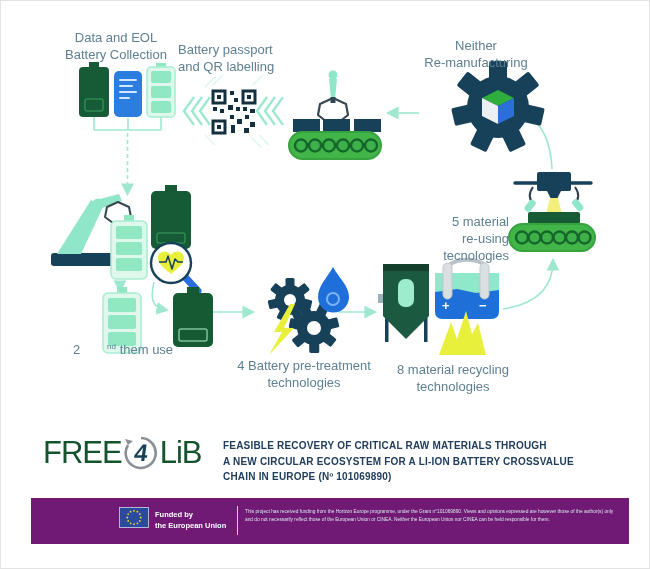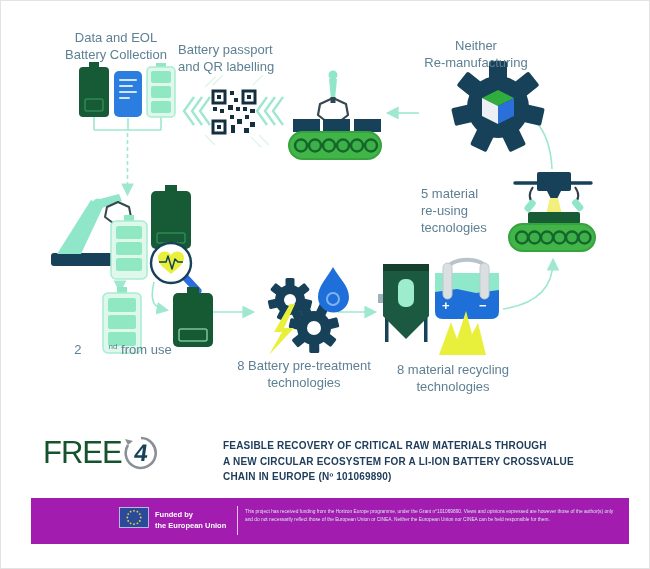--- a/index.html
+++ b/index.html
@@ -7,21 +7,21 @@
   body { font-family:"Liberation Sans", sans-serif; }
   #canvas {
     position:relative; width:650px; height:569px; background:#ffffff;
     border:1px solid #e3e3e3; overflow:hidden;
   }
   .lbl {
     position:absolute; color:#5e8093; font-size:13px; line-height:1.32;
     white-space:pre-line; z-index:3;
   }
   .center { text-align:center; }
-  .right  { text-align:left; }
+  .right  { text-align:right;margin-top:28px; }
   .iconlayer { position:absolute; left:0; top:0; z-index:2; }
   .flowlayer { position:absolute; left:0; top:0; z-index:1; }
 
   
   #secondlife { position:absolute; left:62px; top:341px; width:120px; text-align:center;
     color:#5e8093; font-size:13px; z-index:3; }
   #secondlife .sup { font-size:8px; vertical-align:super;margin-left:27px; }
 
   
   #logo { position:absolute; left:42px; top:432px; height:40px; display:flex;
@@ -35,21 +35,21 @@
 
   
   #title {
     position:absolute; left:222px; top:437px; width:400px; text-align:left;
     color:#203d5c; font-size:10px; font-weight:700; line-height:1.55;
     white-space:pre-line; letter-spacing:.2px; z-index:3;
   }
 
   
   #footer-bar { position:absolute; left:30px; top:497px; width:598px; height:46px;
-    background:#a21caf; z-index:3; }
+    background:#701a75; z-index:3; }
   #eu-flag { position:absolute; left:88px; top:9px; }
   #funded { position:absolute; left:124px; top:11px; color:#ffffff; font-size:7.5px;
     font-weight:700; line-height:1.5; white-space:pre-line; }
   #footer-divider { position:absolute; left:206px; top:8px; width:1px; height:29px;
     background:rgba(255,255,255,.75); }
   #disclaimer { position:absolute; left:214px; top:10px; width:372px;
     color:#d9e6ec; font-size:4.8px; line-height:1.7; }
 
   
   .bath-sign { position:absolute; color:#ffffff; font-size:13px; font-weight:700; z-index:3; }
@@ -300,41 +300,42 @@
       </g>
     </g>
   </svg>
 
   <div class="lbl center" style="left:40px; top:28px; width:150px;">Data and EOL
 Battery Collection</div>
   <div class="lbl" style="left:177px; top:40px; width:120px;">Battery passport
 and QR labelling</div>
   <div class="lbl center" style="left:395px; top:36px; width:160px;">Neither
 Re-manufacturing</div>
-  <div id="secondlife"><span>2</span><span class="sup">nd</span><span> from use</span></div>
-  <div class="lbl center" style="left:228px; top:356px; width:150px;">8 Battery pre-treatment
+  <div id="secondlife"><span>2</span><span class="sup">nd</span><span> them use</span></div>
+  <div class="lbl center" style="left:228px; top:356px; width:150px;">4 Battery pre-treatment
 technologies</div>
   <div class="lbl center" style="left:382px; top:360px; width:140px;">8 material recycling
 technologies</div>
   <div class="lbl right" style="left:420px; top:184px; width:88px;">5 material
 re-using
 tecnologies</div>
 
   <span class="bath-sign" id="bath-plus">+</span>
   <span class="bath-sign" id="bath-minus">−</span>
 
   <div id="logo">
     <span class="logo-green">FREE</span>
     <span id="logo-four-wrap">
       <svg width="36" height="36" viewBox="0 0 36 36">
         <path d="M18 3 A15 15 0 1 1 5 10" fill="none" stroke="#8a9096" stroke-width="2.6"></path>
         <polygon points="5,10 2,4 10,6" fill="#8a9096"></polygon>
       </svg>
       <span id="logo-four">4</span>
     </span>
+    <span class="logo-green">LiB</span>
   </div>
 
   <div id="title">FEASIBLE RECOVERY OF CRITICAL RAW MATERIALS THROUGH
 A NEW CIRCULAR ECOSYSTEM FOR A LI-ION BATTERY CROSSVALUE
 CHAIN IN EUROPE (Nº 101069890)</div>
 
   <div id="footer-bar">
     <svg id="eu-flag" width="30" height="21" viewBox="0 0 30 21">
       <rect x="0.5" y="0.5" width="29" height="20" fill="#2a4b9b" stroke="#cdd7ea" stroke-width="0.8"></rect>
       <g fill="#f4d430">

